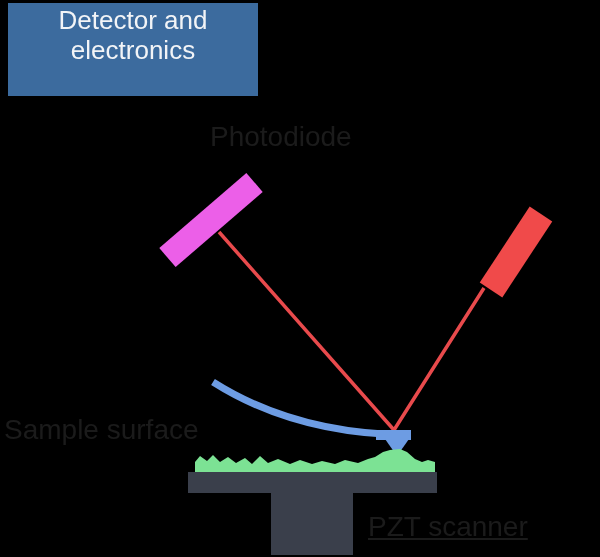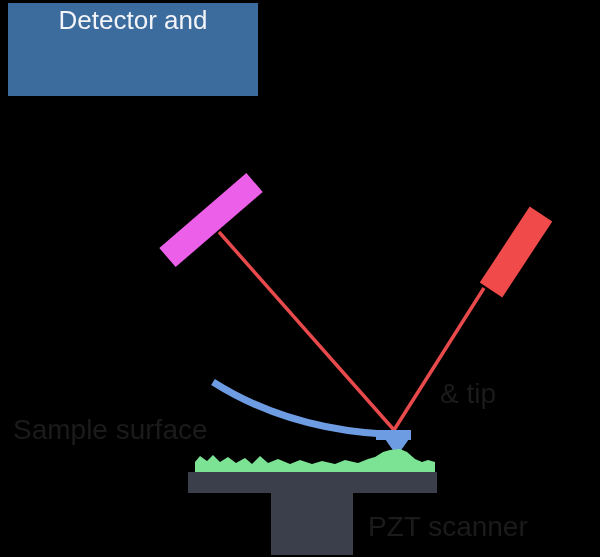--- a/index.html
+++ b/index.html
@@ -12,35 +12,36 @@
     background:#3c6b9e;color:#f2f4f7;text-align:center;
     font-size:26px;line-height:30px;padding-top:2px;box-sizing:border-box;
   }
   .diagram-label{
     position:absolute;color:#1b1b1b;font-size:28px;line-height:29px;
     white-space:nowrap;letter-spacing:0;
   }
   .lbl-photodiode{left:210px;top:122px;}
   .lbl-laser{left:499px;top:160px;}
   .lbl-cantilever{left:440px;top:379px;}
-  .lbl-sample{left:13px;top:415px;}
-  .lbl-pzt{left:368px;top:512px;}
+  .lbl-sample{left:4px;top:415px;}
+  .lbl-pzt{left:368px;top:512px;text-decoration:underline;}
   svg{position:absolute;left:0;top:0;}
 </style>
 </head>
 <body>
 
 <div class="canvas">
 
   <div class="detector-box">
     <div>Detector and</div>
+    <div>electronics</div>
   </div>
 
+  <div class="diagram-label lbl-photodiode">Photodiode</div>
   <div class="diagram-label lbl-cantilever">
-    <div>&amp; tip</div>
   </div>
   <div class="diagram-label lbl-sample">Sample surface</div>
   <div class="diagram-label lbl-pzt">PZT scanner</div>
 
   <svg width="600" height="557" viewBox="0 0 600 557">
 
     <polyline points="219,232 394,430 484,288" fill="none" stroke-width="3.5" stroke-linejoin="miter" stroke="#e84a4c"></polyline>
 
     <rect x="-57.5" y="-12.5" width="115" height="25" transform="translate(211,220) rotate(-40.8)" fill="#ec5fe8"></rect>
 

